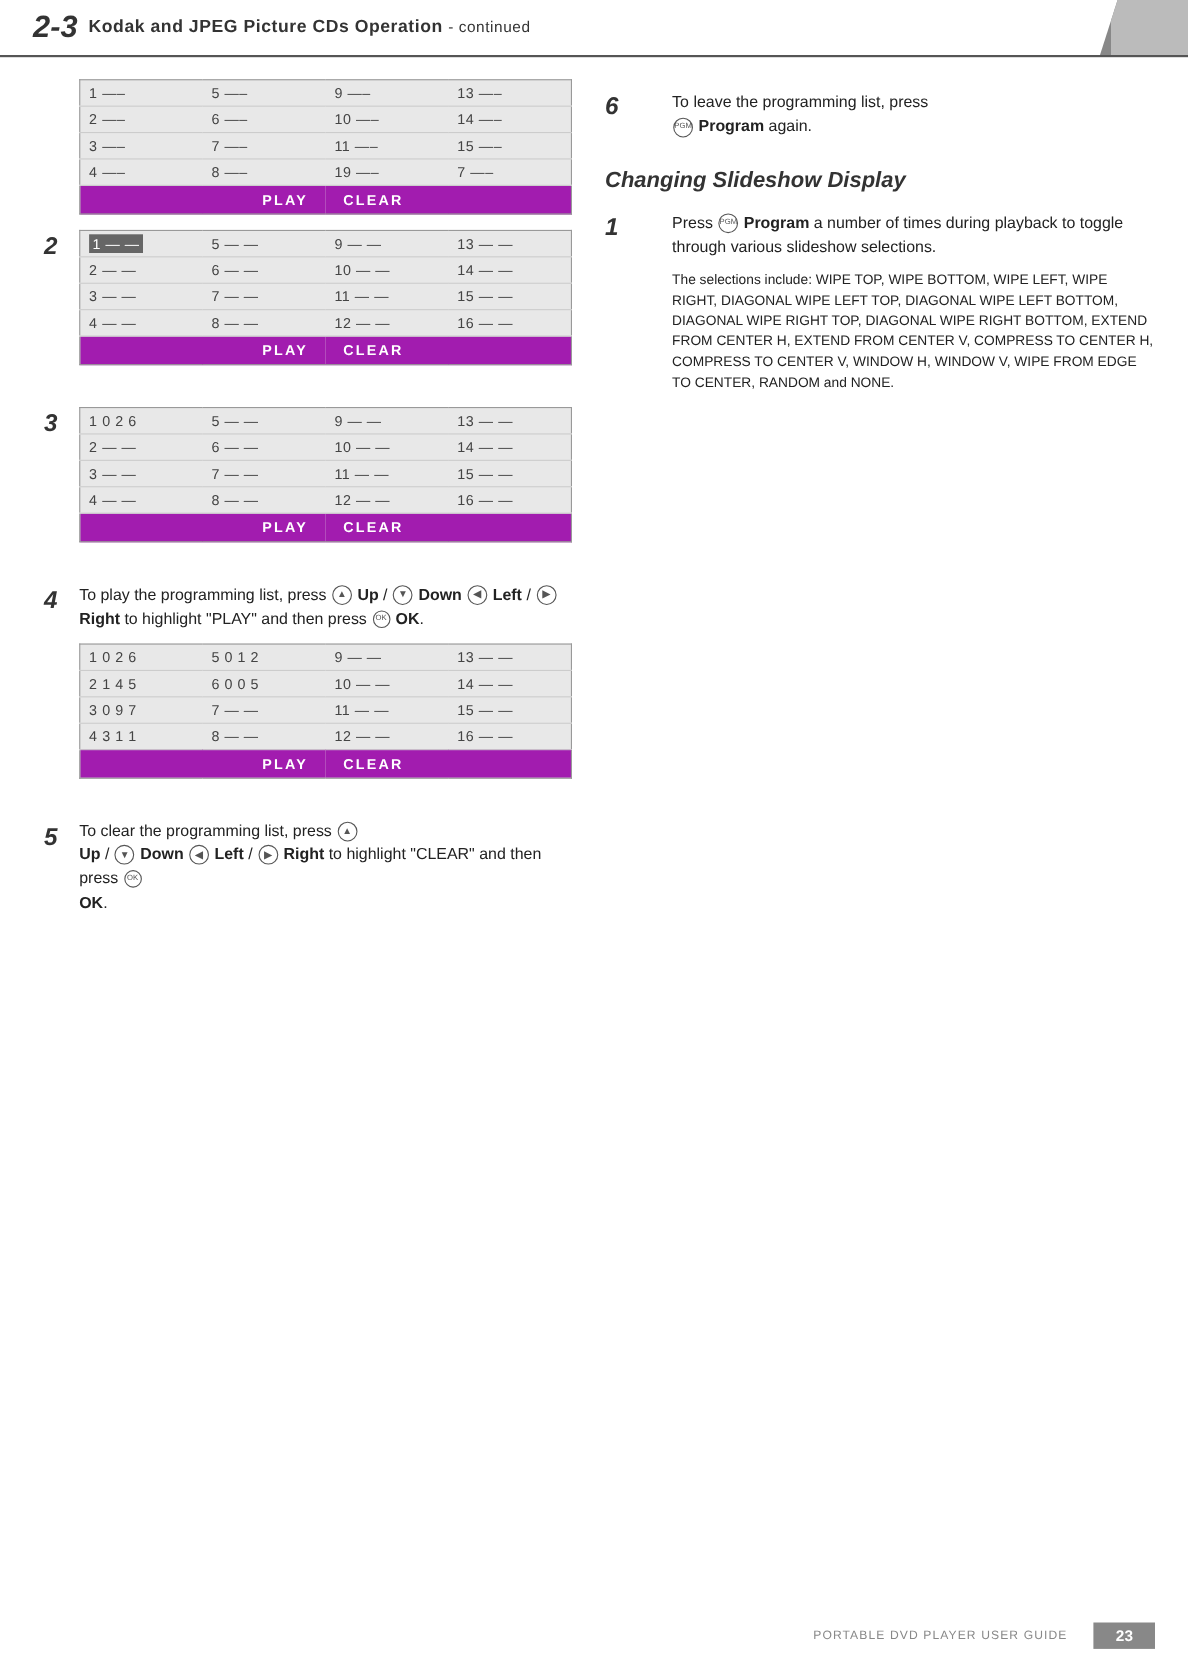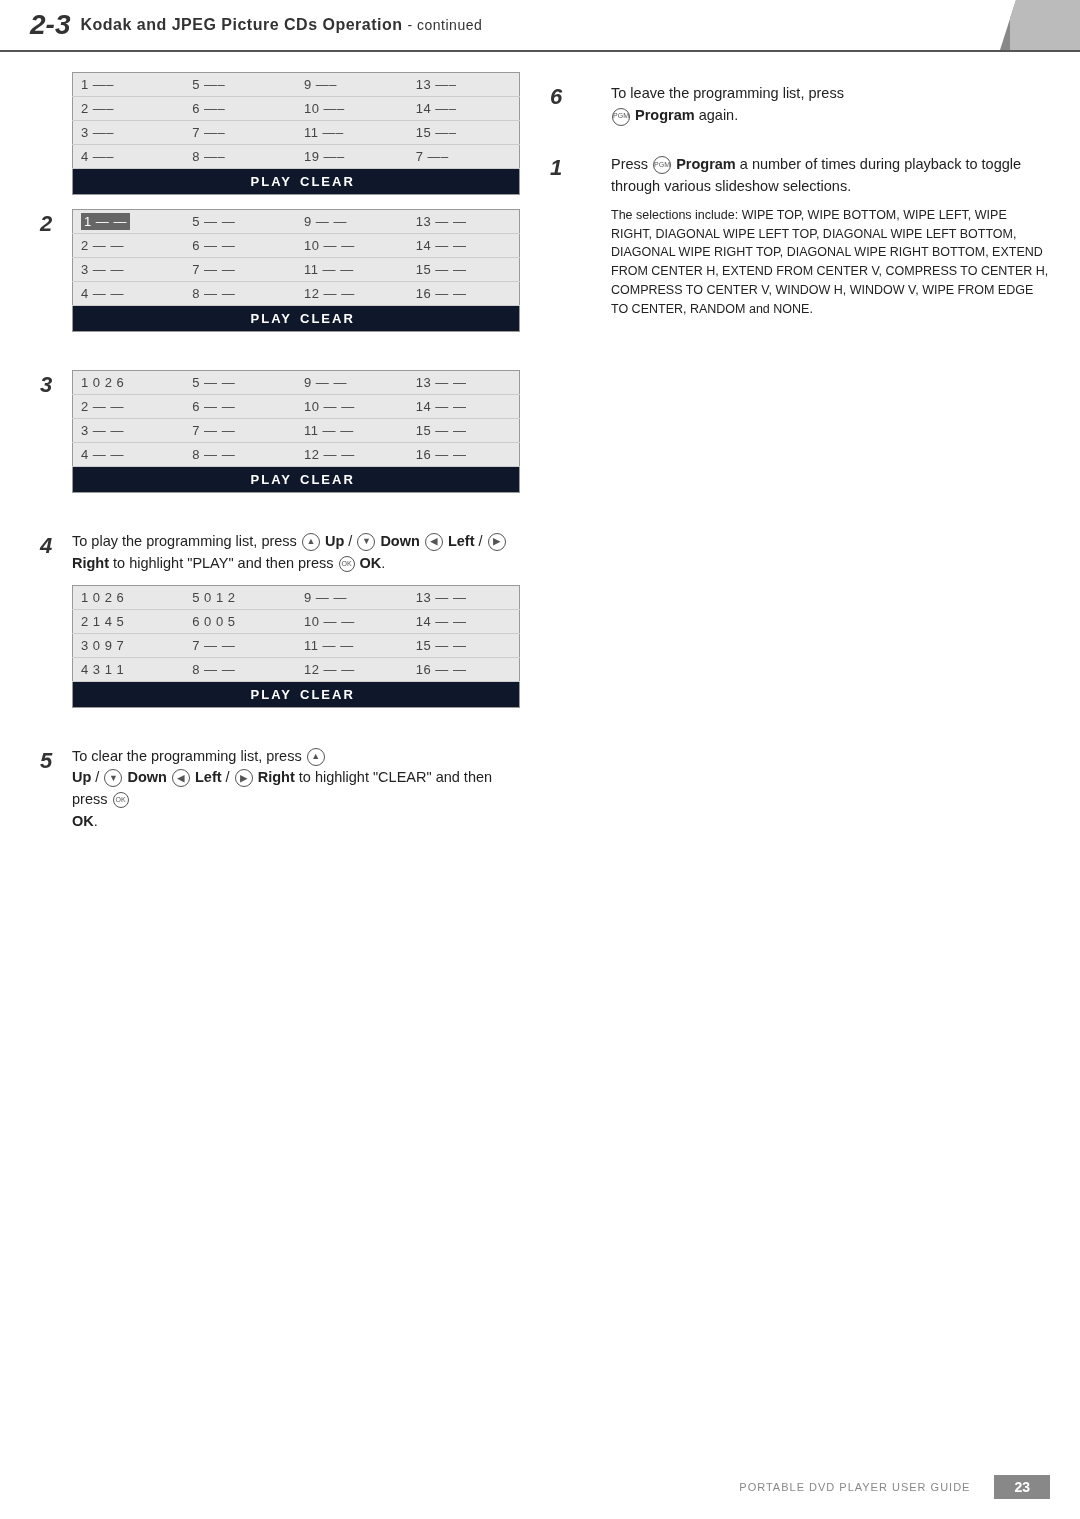--- a/index.html
+++ b/index.html
@@ -159,27 +159,27 @@
       background: #e8e8e8;
     }
     .grid-table td {
       padding: 4px 8px;
       font-size: 13px;
       color: #444;
       letter-spacing: 0.5px;
       width: 25%;
     }
     .grid-table .footer-row td {
-      background: #0f172a;
+      background: #a21caf;
       color: #fff;
       text-align: center;
       font-weight: bold;
       font-size: 13px;
       letter-spacing: 2px;
-      padding: 5px 4px;
+      padding: 5px 16px;
     }
     .grid-table .footer-row td:first-child {
       text-align: right;
     }
     .grid-table .footer-row td:last-child {
       text-align: left;
     }
     .grid-table tr:not(.footer-row) td {
       border-bottom: 1px solid #ccc;
     }
@@ -447,20 +447,21 @@
       <div class="step-num">6</div>
       <div class="right-step-content">
         <div>
           To leave the programming list, press<br>
           <span class="pgm-btn">PGM</span>
           <b>Program</b> again.
         </div>
       </div>
     </div>
 
+    <div class="section-heading">Changing Slideshow Display</div>
 
     <div style="display:flex; gap:10px;">
       <div class="step-num">1</div>
       <div class="right-step-content">
         <div>
           Press
           <span class="pgm-btn">PGM</span>
           <b>Program</b> a number of times during playback to toggle through various slideshow selections.
         </div>
         <div class="small-text">

